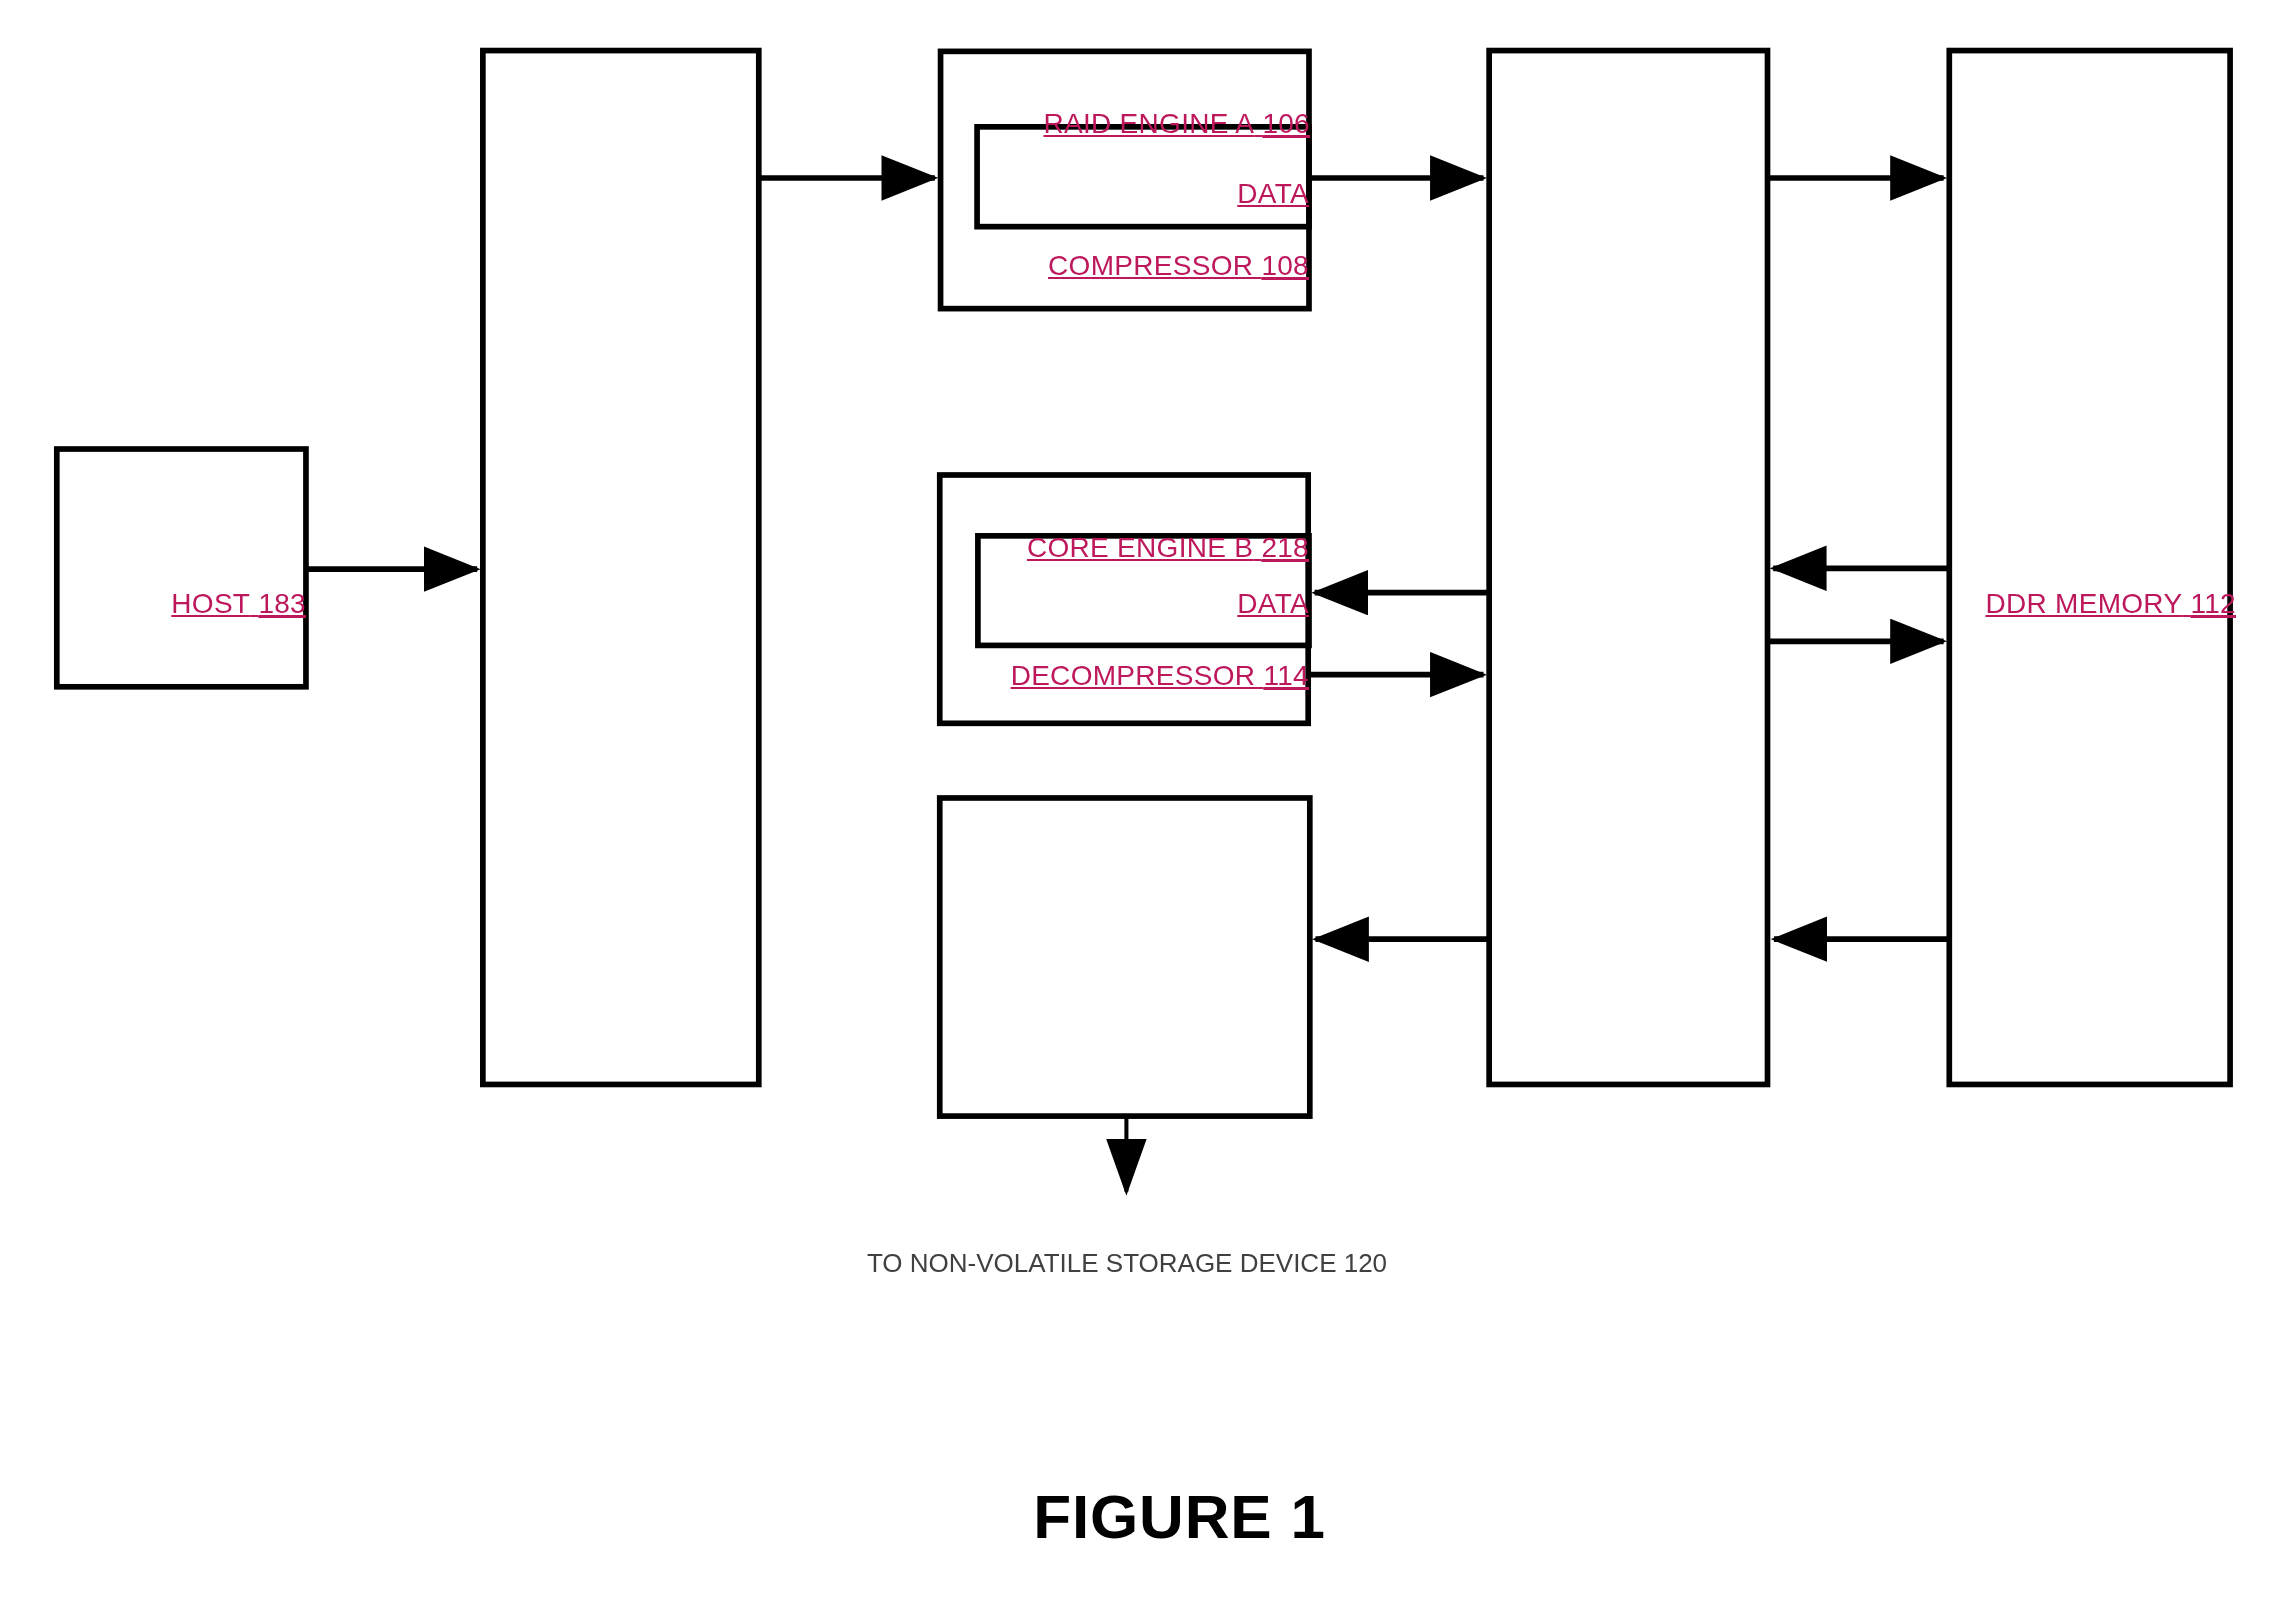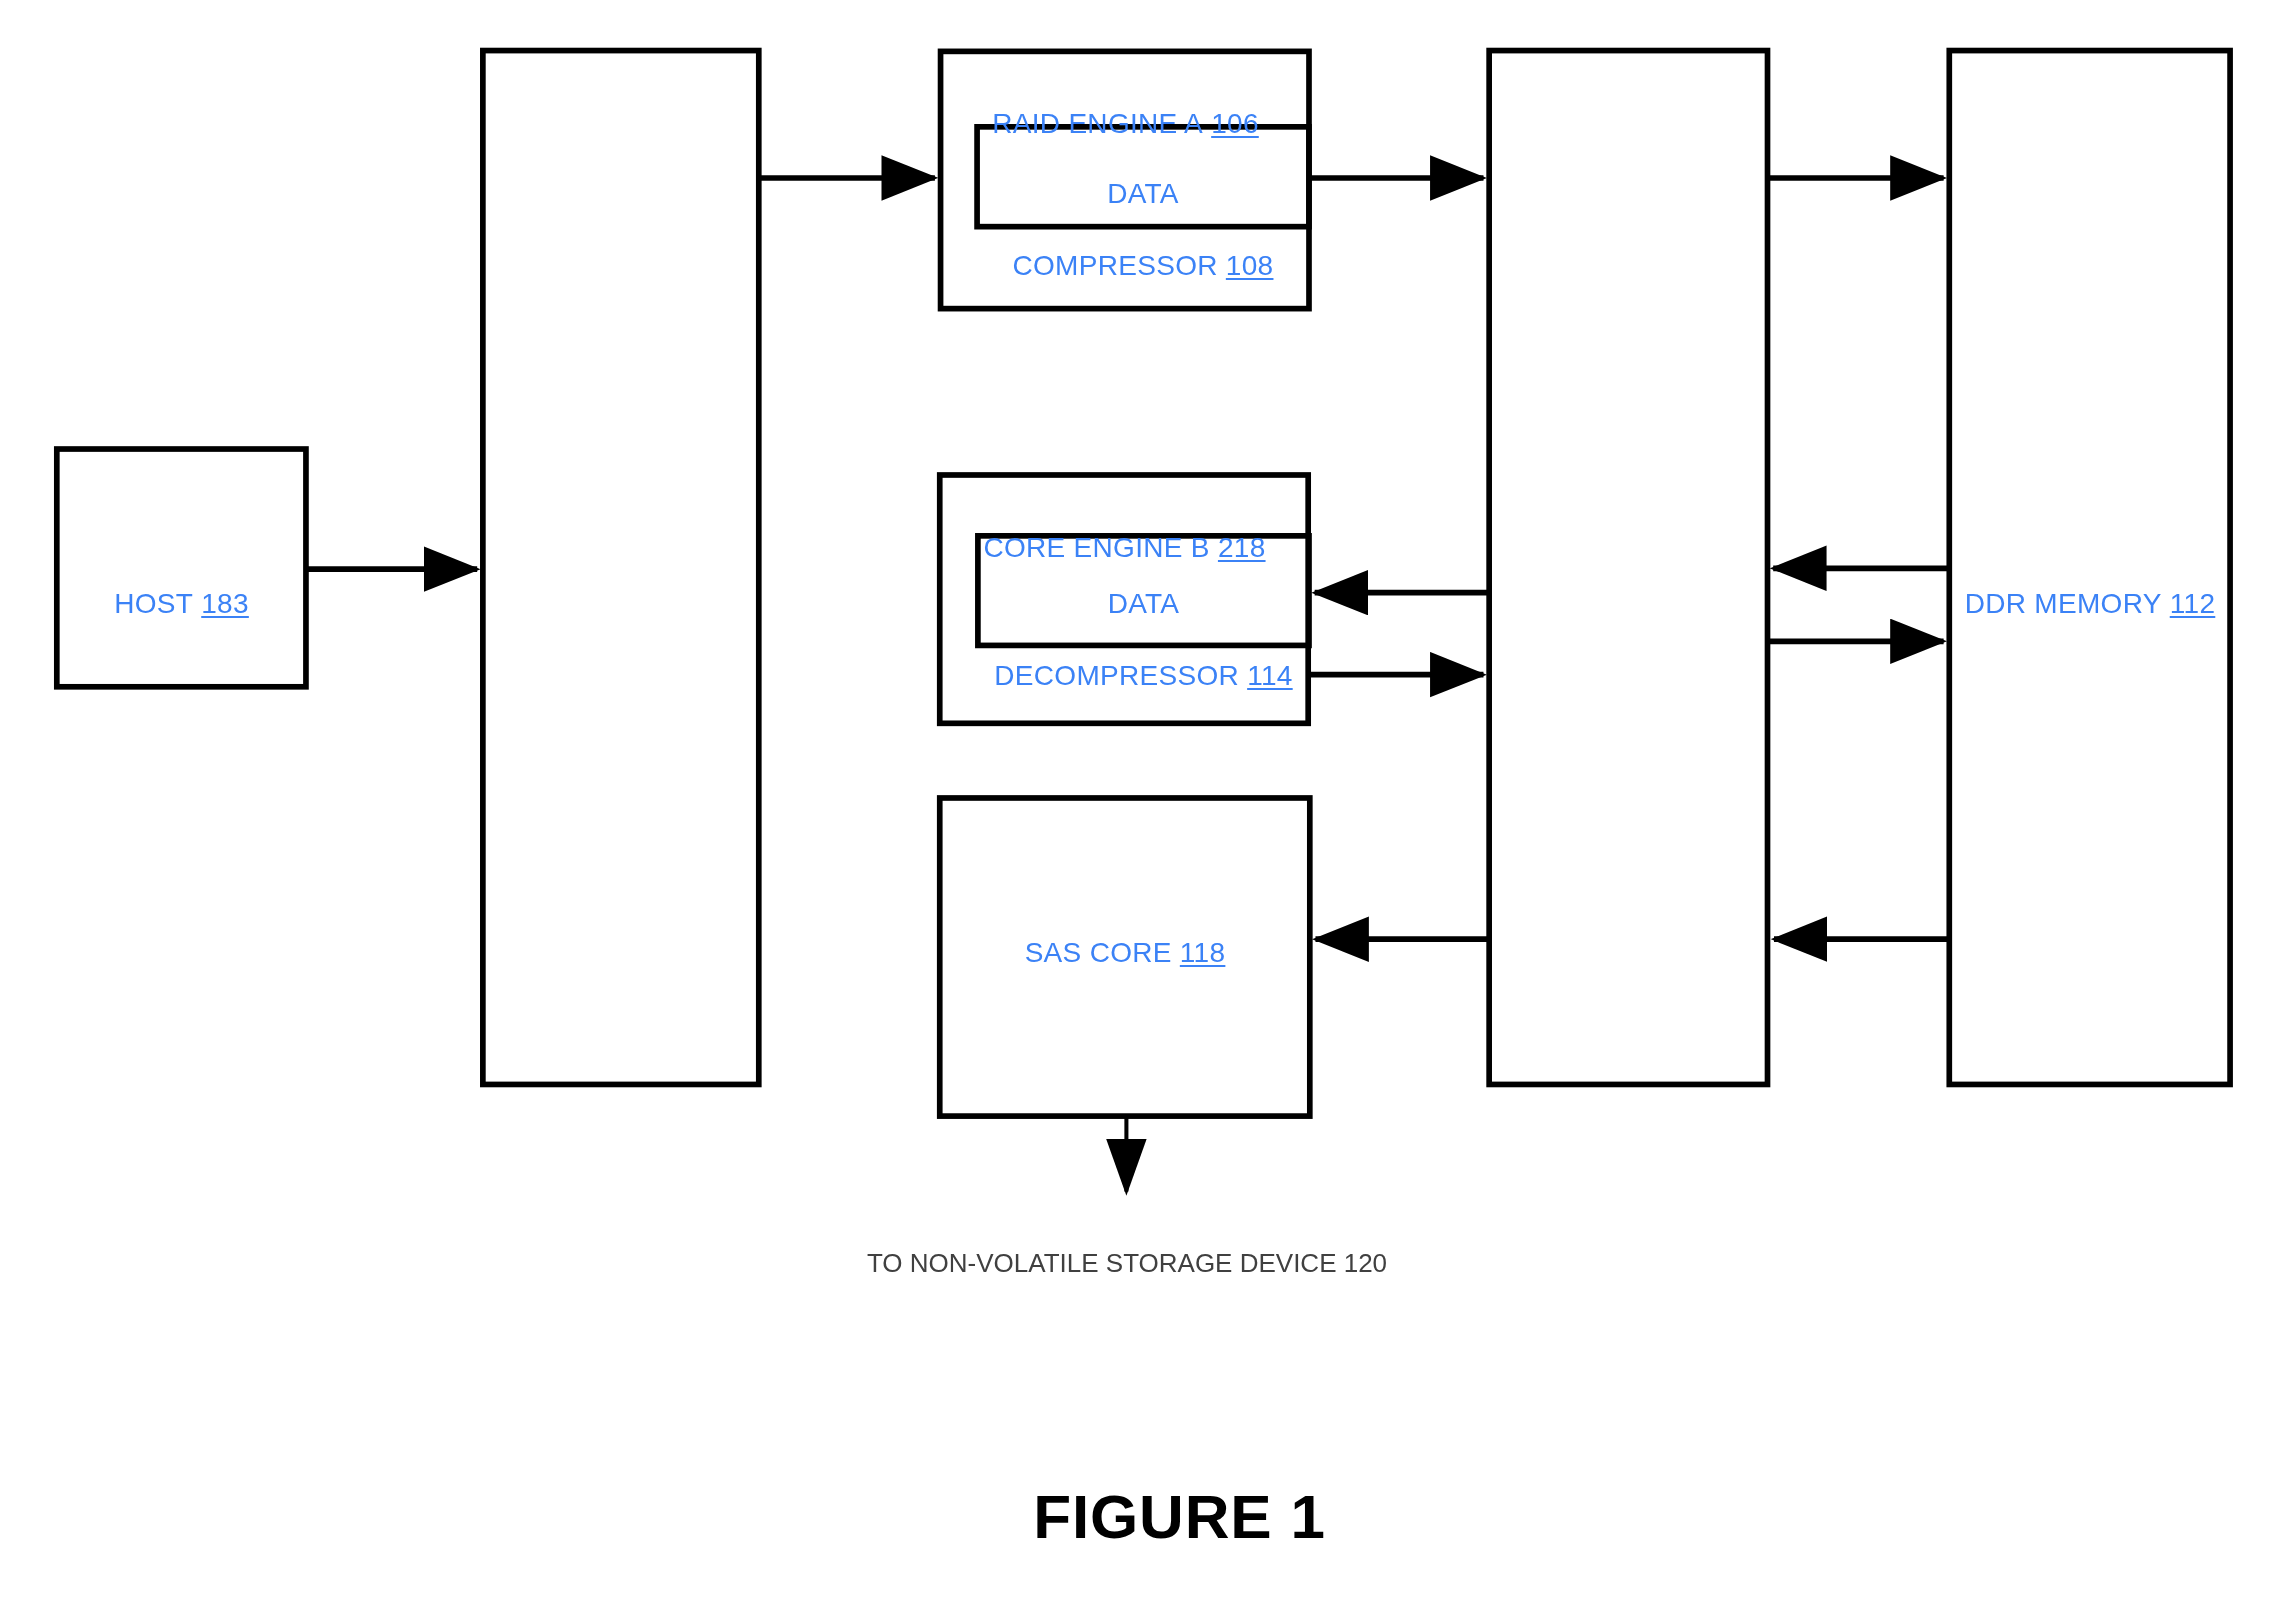--- a/index.html
+++ b/index.html
@@ -19,28 +19,29 @@
   }
   #svg-layer {
     position: absolute;
     left: 0;
     top: 0;
     width: 2295px;
     height: 1613px;
   }
   .blk-label {
     position: absolute;
-    text-align: center;
+    text-align: right;
     font-family: "Liberation Sans", sans-serif;
     font-size: 28px;
     line-height: 36px;
     letter-spacing: 0.3px;
-    color: #3b82f6;
+    color: #be185d;
     white-space: pre-line;
     pointer-events: none;
+    text-decoration: underline;
   }
   .blk-label .ref {
     text-decoration: underline;
     text-underline-offset: 3.2px;
     text-decoration-thickness: 2px;
   }
   .caption {
     position: absolute;
     width: 100%;
     text-align: center;
@@ -135,23 +136,20 @@
 
   <div class="blk-label" style="left:940px; top:494px; width:369px;">
     <span>CORE ENGINE B</span>&nbsp;<span class="ref">218</span>
   </div>
 
   <div class="blk-label" style="left:978px; top:550px; width:331px;">
     <span>DATA</span><br>
     <span>DECOMPRESSOR&nbsp;<span class="ref">114</span></span>
   </div>
 
-  <div class="blk-label" style="left:940px; top:899px; width:370px;">
-    <span>SAS CORE</span>&nbsp;<span class="ref">118</span>
-  </div>
 
 
   <div class="blk-label" style="left:1944px; top:550px; width:292px;">
     <span>DDR MEMORY</span>&nbsp;<span class="ref">112</span>
   </div>
 
   <div class="storage-note" style="left:843px; top:1248px; width:568px;">TO NON-VOLATILE STORAGE DEVICE 120</div>
 
   <div class="caption" style="left:0; top:1481px;">FIGURE 1</div>
 

